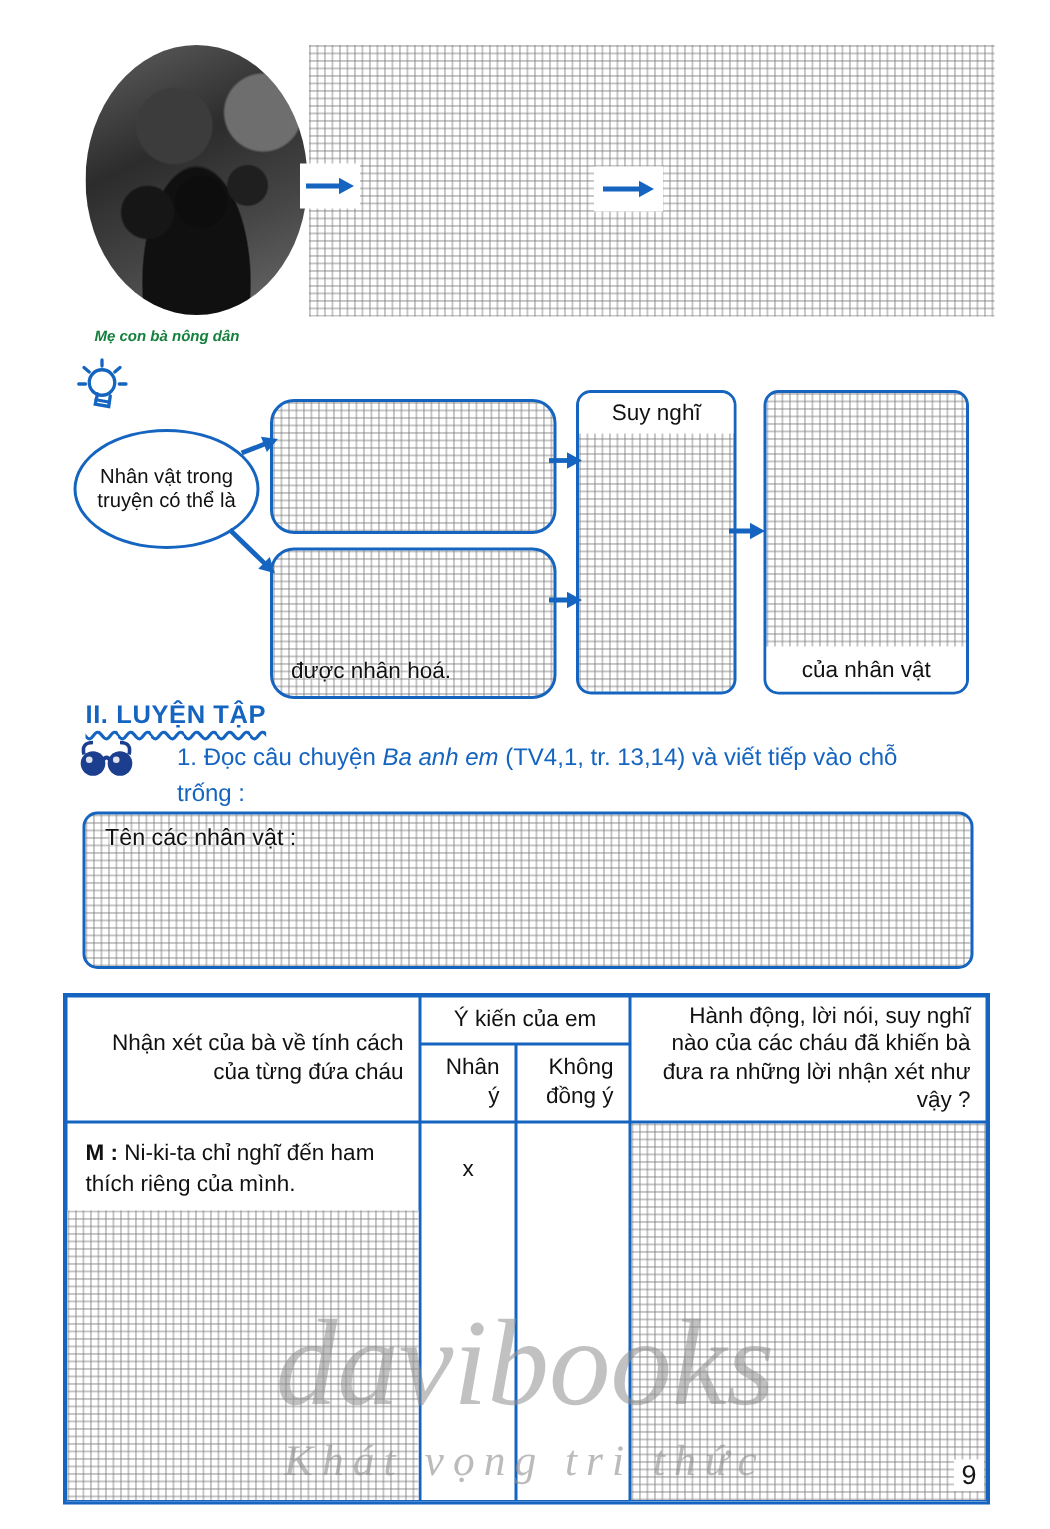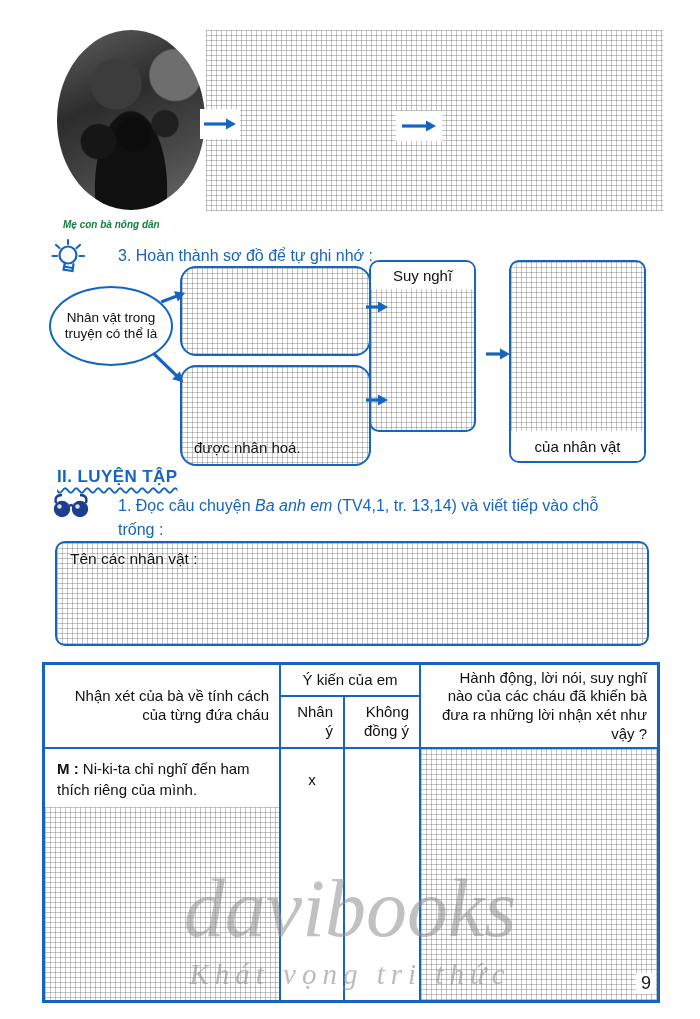--- a/index.html
+++ b/index.html
@@ -35,21 +35,21 @@
   .caption{left:63px;top:219px;font-size:10px;font-weight:bold;font-style:italic;color:#15803d;}
   .bulb{left:49px;top:236px;color:var(--accent-blue);}
   .memo-instruction{left:118px;top:247px;font-size:16px;color:var(--accent-blue);}
   .oval{left:49px;top:286px;width:124px;height:80px;border:2px solid var(--accent-blue);border-radius:50%;
     display:flex;align-items:center;justify-content:center;text-align:center;
     font-size:13.5px;line-height:1.2;padding:4px 12px;background:#fff;}
   .memo-box{border:2px solid var(--accent-blue);}
   .box1{left:180px;top:266px;width:191px;height:90px;border-radius:16px;}
   .box2{left:180px;top:365px;width:191px;height:101px;border-radius:16px;}
   .box2 .lbl{position:absolute;left:12px;bottom:8px;font-size:15px;text-shadow:0 0 2px #fff,0 0 2px #fff;}
-  .box-thoughts{left:369px;top:260px;width:107px;height:172px;border-radius:10px;}
+  .box-thoughts{left:384px;top:260px;width:107px;height:203px;border-radius:10px;}
   .box-thoughts .strip{position:absolute;top:0;left:0;right:0;height:27px;background:#fff;border-radius:8px 8px 0 0;
     display:flex;align-items:center;justify-content:center;font-size:15px;}
   .box-character{left:509px;top:260px;width:137px;height:203px;border-radius:10px;}
   .box-character .strip{position:absolute;bottom:0;left:0;right:0;height:30px;background:#fff;border-radius:0 0 8px 8px;
     display:flex;align-items:center;justify-content:center;font-size:15px;}
   .practice-heading{left:57px;top:467px;font-size:17px;font-weight:bold;color:var(--accent-blue);
     text-decoration:underline wavy var(--accent-blue) 1.5px;text-underline-offset:5px;letter-spacing:.4px;}
   .glasses{left:50px;top:491px;color:#1c3e8f;}
   .task{left:118px;top:494px;width:508px;font-size:16px;line-height:1.5;color:var(--accent-blue);}
   .task .story{font-style:italic;}
@@ -111,21 +111,20 @@
       <circle cx="19" cy="19" r="8.5"></circle>
       <path d="M16 26.5 L14.5 33.5 L23.5 35 L24.5 28"></path>
       <line x1="15" y1="30.5" x2="23.5" y2="32"></line>
       <line x1="19" y1="4" x2="19" y2="8"></line>
       <line x1="7" y1="9" x2="10.5" y2="12"></line>
       <line x1="31" y1="9" x2="27.5" y2="12"></line>
       <line x1="3.5" y1="20" x2="8" y2="20"></line>
       <line x1="35" y1="20" x2="30.5" y2="20"></line>
     </svg>
   </span>
-  <div class="abs memo-instruction">3. Hoàn thành sơ đồ để tự ghi nhớ :</div>
 
   <div class="abs oval">
     <span>Nhân vật trong truyện có thể là</span>
   </div>
 
   <div class="abs memo-box box1 grid-bg"></div>
   <div class="abs memo-box box2 grid-bg">
     <span class="lbl">được nhân hoá.</span>
   </div>
   <div class="abs memo-box box-thoughts grid-bg">

